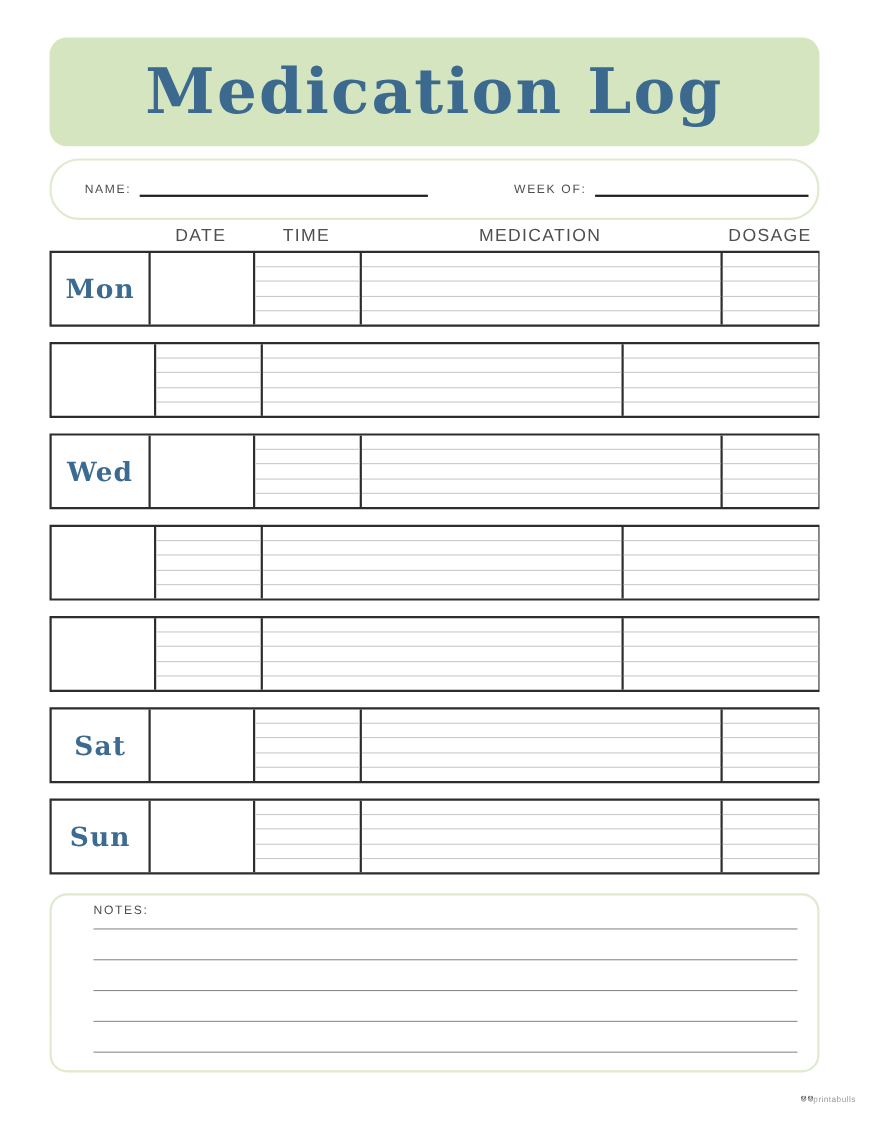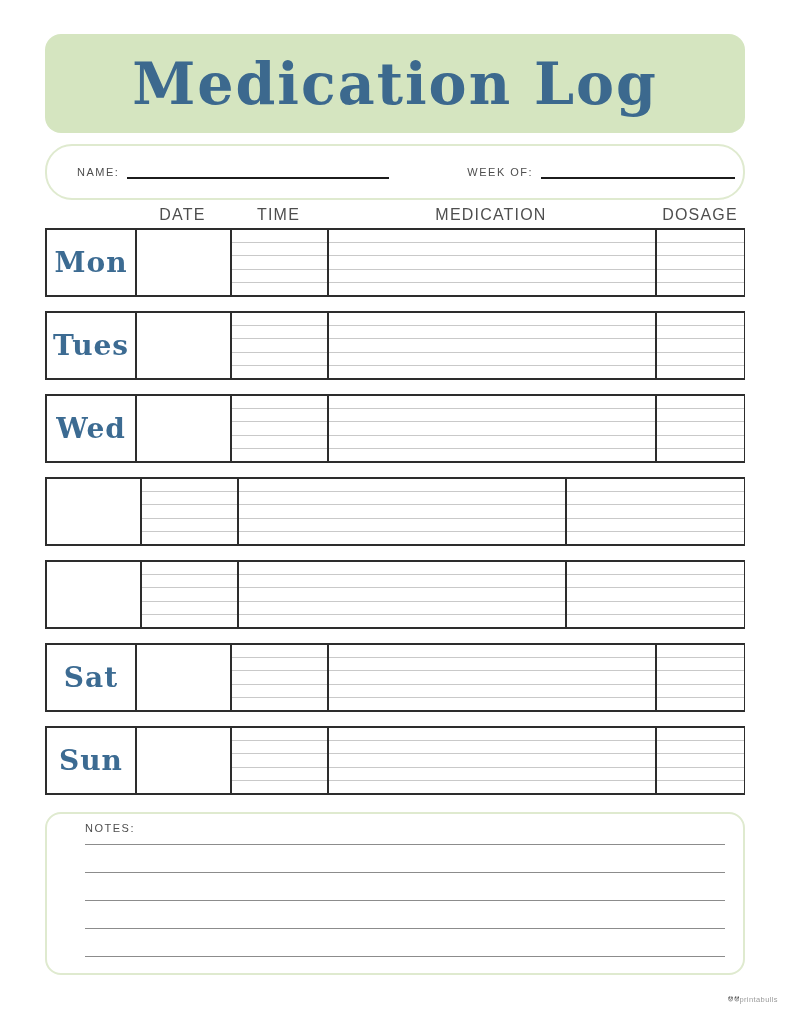--- a/index.html
+++ b/index.html
@@ -65,21 +65,21 @@
     background:#fff;
   }
   .day-block:last-child{margin-bottom:0;}
   .cell{height:100%;}
   .day-cell{
     width:90px;display:flex;align-items:center;justify-content:center;
     border-right:2px solid var(--table-dark-line);
   }
   .day-label{
     font-family:"DejaVu Serif", serif;font-weight:bold;
-    font-size:28px;color:var(--day-blue);letter-spacing:1px;
+    font-size:24px;color:var(--day-blue);letter-spacing:1px;
   }
   .date-cell{width:95px;border-right:2px solid var(--table-dark-line);}
   .time-cell{width:97px;border-right:2px solid var(--table-dark-line);display:flex;flex-direction:column;}
   .med-cell{width:328px;border-right:2px solid var(--table-dark-line);display:flex;flex-direction:column;}
   .dose-cell{flex:1;display:flex;flex-direction:column;}
   .entry-line{flex:1;border-bottom:1px solid var(--table-light-line);}
   .entry-line:last-child{border-bottom:none;}
   
   .notes-box{
     position:absolute;left:45px;top:812px;width:700px;height:163px;
@@ -144,23 +144,20 @@
       </div>
     <div class="cell dose-cell">
         <div class="entry-line"></div>
         <div class="entry-line"></div>
         <div class="entry-line"></div>
         <div class="entry-line"></div>
         <div class="entry-line"></div>
       </div>
   </div>
     <div class="day-block">
-    <div class="cell day-cell">
-      <span class="day-label">Tues</span>
-    </div>
     <div class="cell date-cell"></div>
     <div class="cell time-cell">
         <div class="entry-line"></div>
         <div class="entry-line"></div>
         <div class="entry-line"></div>
         <div class="entry-line"></div>
         <div class="entry-line"></div>
       </div>
     <div class="cell med-cell">
         <div class="entry-line"></div>

